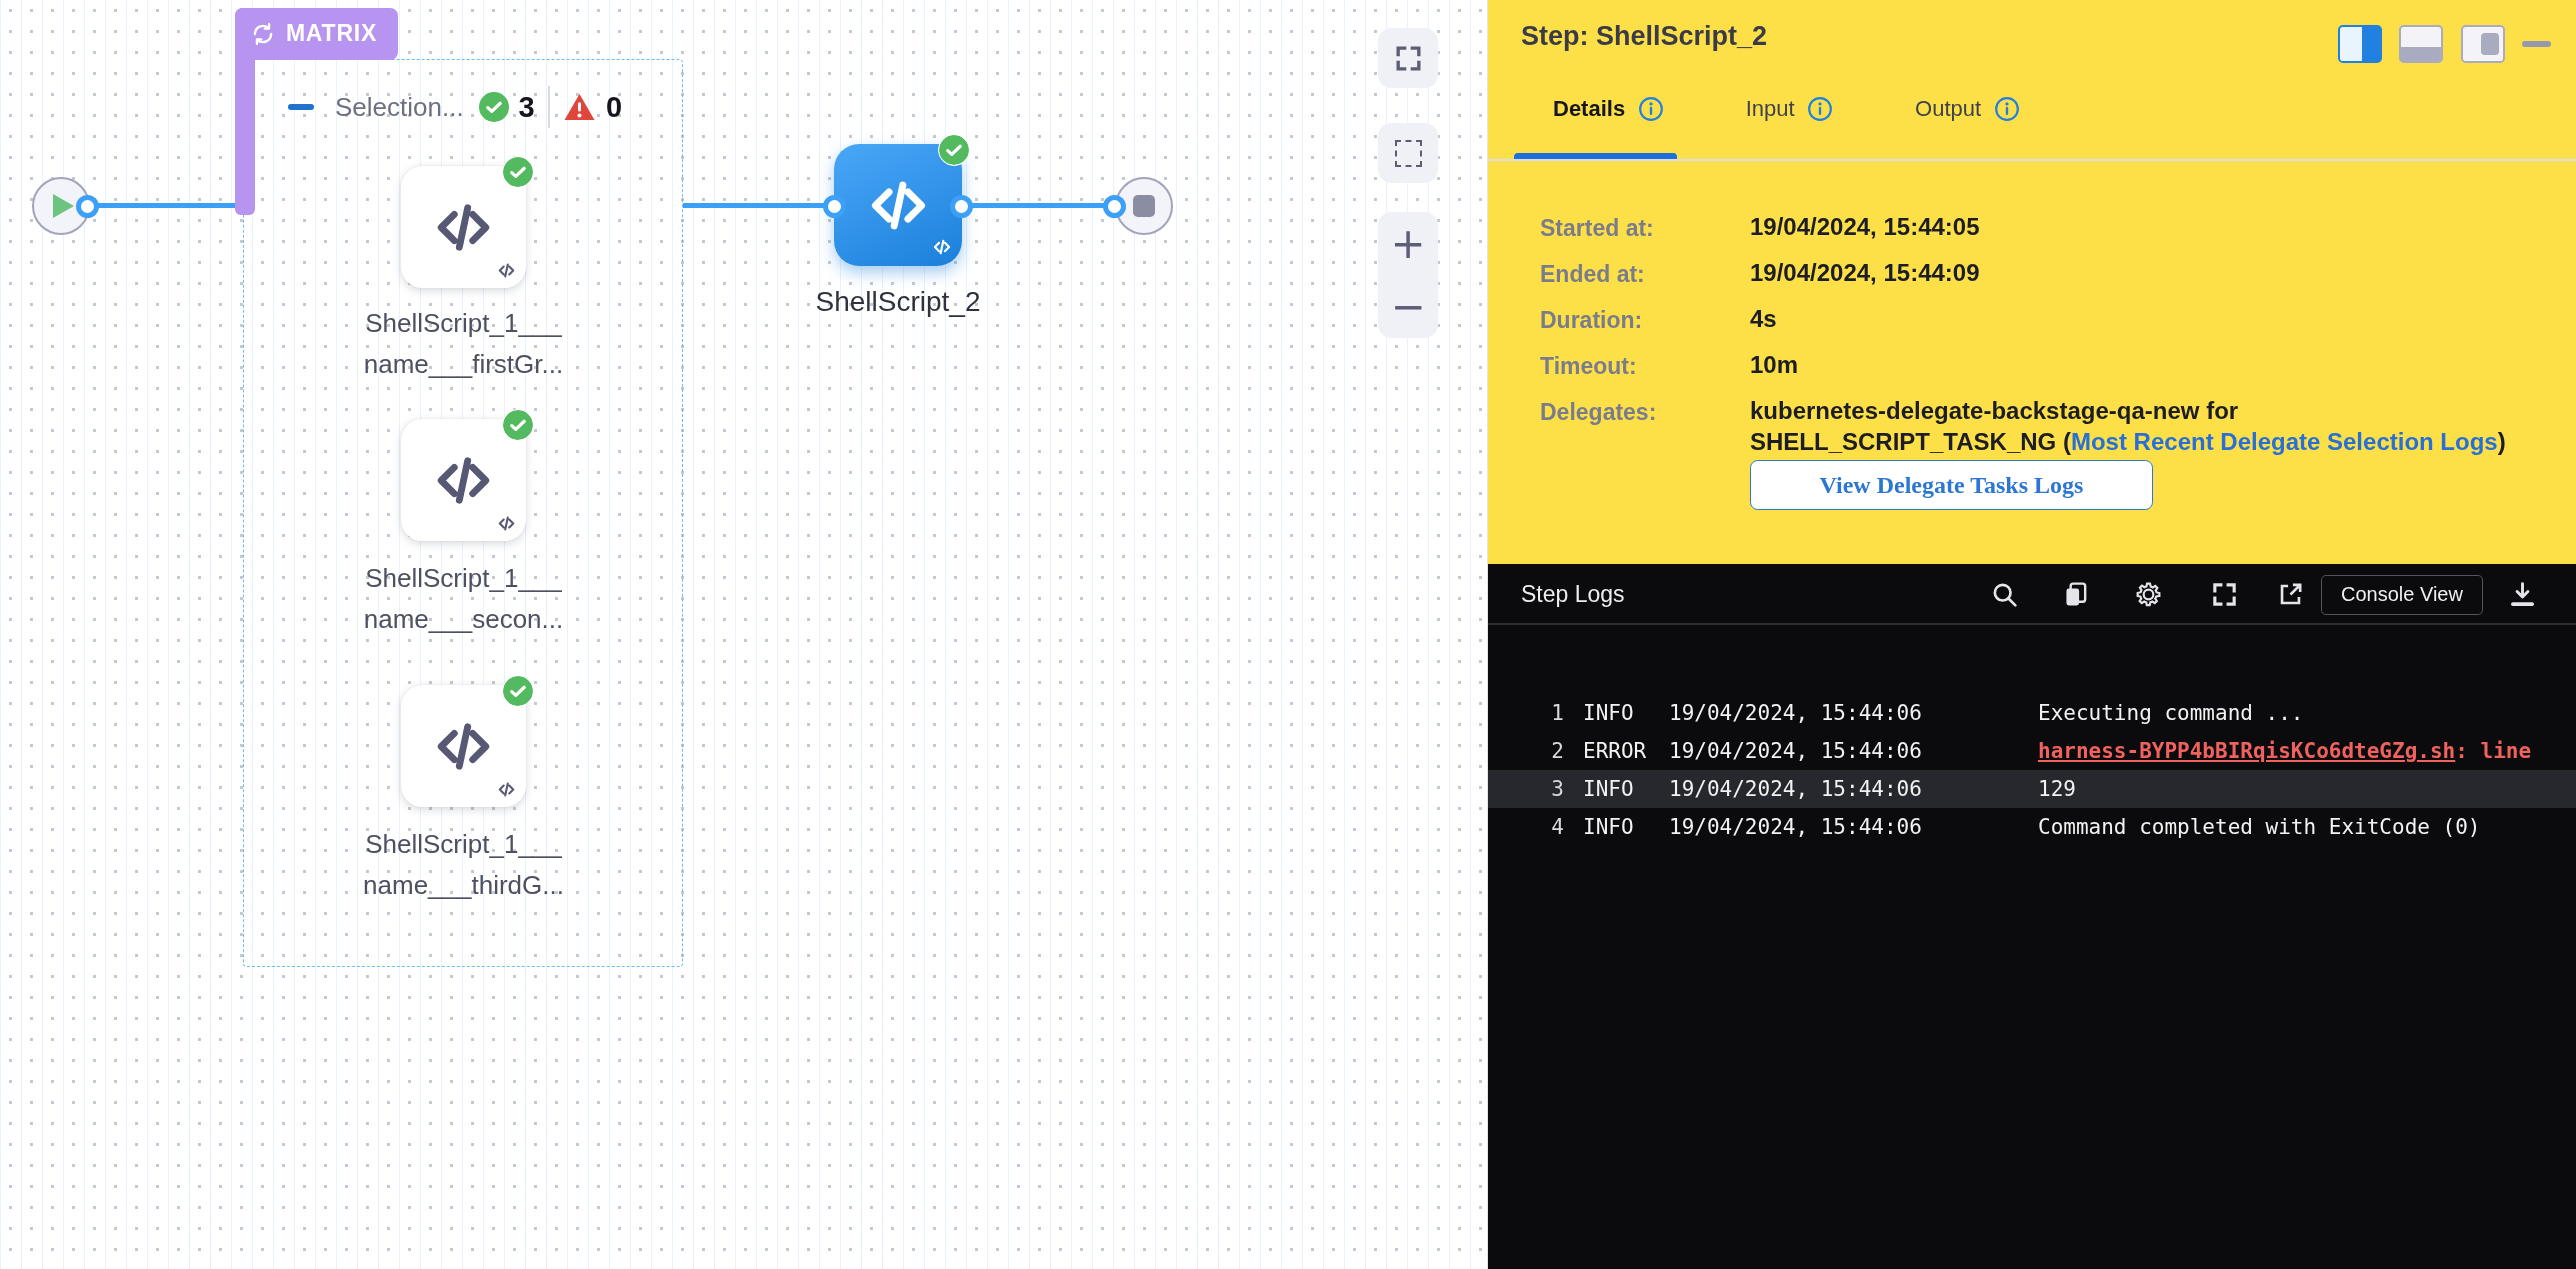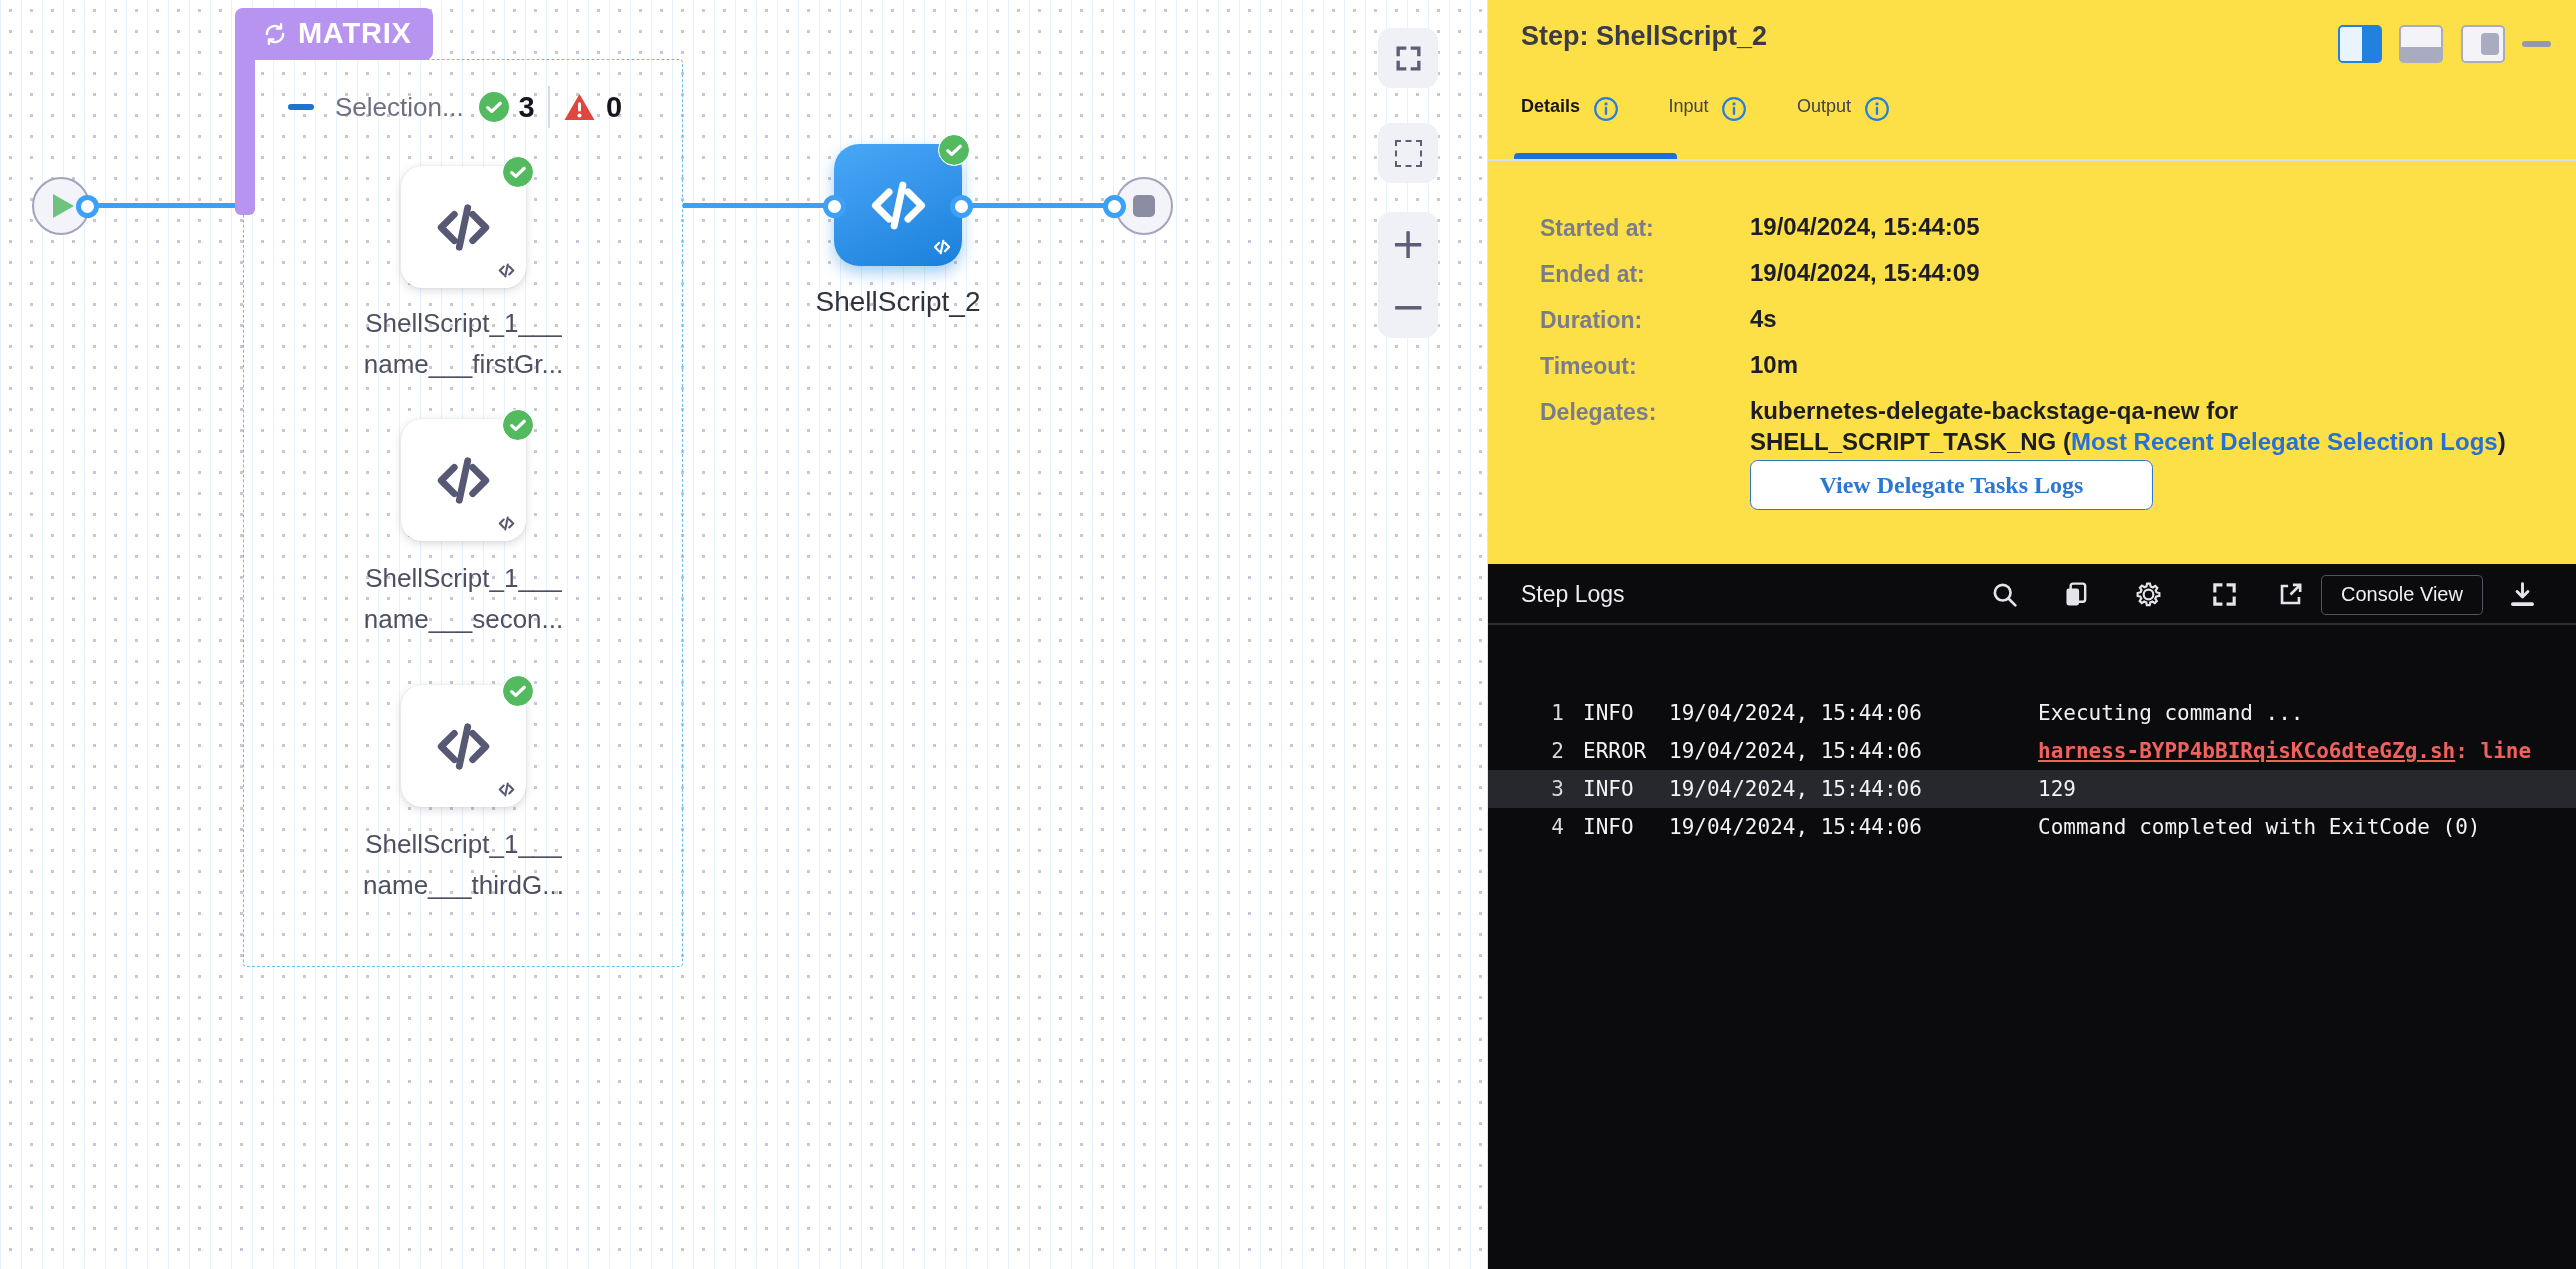--- a/index.html
+++ b/index.html
@@ -26,21 +26,21 @@
   .play-tri { width:0; height:0; border-top:12.5px solid transparent;
           border-bottom:12.5px solid transparent; border-left:21px solid #6EC47F; margin-left:5.8px; }
   .stop-sq { width:22px; height:22px; border-radius:4.8px; background:#8B8DA3; }
 
   
   .matrix-bar { position:absolute; left:235px; top:7.7px; width:20px; height:207px;
           background:#B794F0; border-radius:7.7px 0 5.8px 5.8px; z-index:2; }
   .matrix-badge { position:absolute; left:235px; top:7.7px; height:52px;
           background:#B794F0; border-radius:7.7px 7.7px 7.7px 0; z-index:2;
           display:flex; align-items:center; gap:9.6px; padding:0 21px 0 15.3px;
-          color:#fff; font-size:29px; font-weight:700; letter-spacing:0.8px;margin-left:12px; }
+          color:#fff; font-size:23px; font-weight:700; letter-spacing:0.8px; }
   .matrix-badge svg { width:26px; height:26px; }
   .matrix-box { position:absolute; left:243px; top:59px; width:440px; height:908px;
           border:1.9px dashed #66BEF2; border-radius:3.8px; z-index:1; }
 
   .group-header { position:absolute; left:288px; top:84px; height:46px; z-index:2;
           display:flex; align-items:center; }
   .collapse-btn { width:26px; height:5.8px; background:#2072CE; border-radius:2.9px; cursor:pointer; }
   .group-name { margin-left:21px; font-size:26px; color:#6E7081; }
   .badge-ico { width:30px; height:30px; margin-left:15.3px; }
   .warn-ico { width:33px; height:30px; margin-left:13.4px; }
@@ -89,21 +89,21 @@
   .tgl { width:44px; height:38px; border-radius:4.8px; position:relative; cursor:pointer; }
   .tgl-split { border:2.9px solid #2180E0; background:#EAF4FE; }
   .tgl-split .fill { position:absolute; right:0; top:0; width:45%; height:100%; background:#2180E0; }
   .tgl-gray { border:2.9px solid #A9ABC0; background:#F3F3F8; }
   .tgl-bottom .fill { position:absolute; left:0; bottom:0; width:100%; height:42%; background:#A9ABC0; }
   .tgl-float .fill { position:absolute; right:3.8px; top:5.8px; width:45%; height:65%;
           background:#A9ABC0; border-radius:3.8px; }
   .min-bar { width:29px; height:5.8px; background:#9699AD; border-radius:2.9px; cursor:pointer; }
 
   .tabs { position:absolute; left:33px; top:96px; display:flex; gap:50px; align-items:center; }
-  .tab { display:flex; align-items:flex-start; gap:12.5px; cursor:pointer; font-size:18px; color:#3F414D; }
+  .tab { display:flex; align-items:flex-end; gap:12.5px; cursor:pointer; font-size:22px; color:#3F414D;margin-left:32px; }
   .tab.active { font-weight:700; color:#16161E; }
   .tab .info { width:26px; height:26px; color:#2180E0; }
   .tab-underline { position:absolute; left:26px; top:153px; width:163px; height:5.8px;
           border-radius:3.8px 3.8px 0 0; background:#1E6FD9; }
   .tabs-div { position:absolute; left:0; top:159px; width:1089px; height:1.9px; background:#DCDDE6; }
 
   .drow { position:absolute; left:52px; font-size:23px; color:#7A7C8C; font-weight:600; }
   .dval { position:absolute; left:262px; font-size:24px; color:#1D1D25; font-weight:700; }
   .dlg-line { line-height:31px; }
   .dlg-link { color:#2970D6; font-weight:600; cursor:pointer; }

